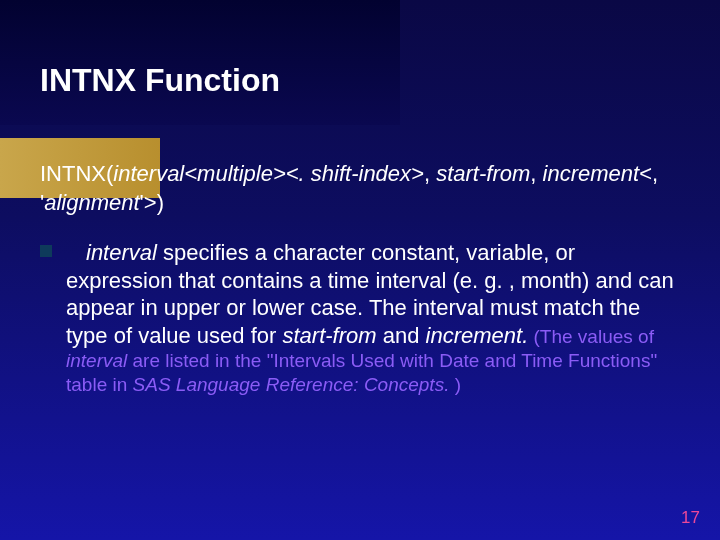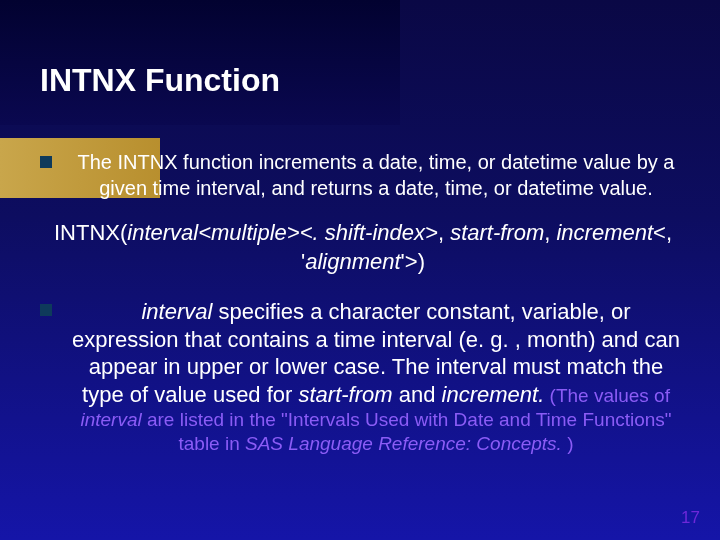--- a/index.html
+++ b/index.html
@@ -1,15 +1,15 @@
 <!DOCTYPE html>
 <html><head>
 <meta charset="utf-8">
 <style>
-  * { margin: 0; padding: 0; box-sizing: border-box; text-align: center; }
+  * { margin: 0; padding: 0; box-sizing: border-box; }
   body {
     width: 720px;
     height: 540px;
     background: linear-gradient(180deg, #0a0845 0%, #0d0d60 40%, #1515a8 100%);
     font-family: Arial, Verdana, sans-serif;
     position: relative;
     overflow: hidden;
   }
   .title-band {
     position: absolute;
@@ -82,39 +82,35 @@
   .trail {
     font-size: 19px;
     line-height: 1.25;
     color: #8b5cf6;
   }
   .trail .ital { font-style: italic; }
   .pagenum {
     position: absolute;
     bottom: 12px;
     right: 20px;
-    color: #6d28d9;
+    color: #ec4899;
     font-size: 17px;
     z-index: 5;
   }
 </style>
 </head>
 <body>
 
 <div class="title-band"></div>
 <div class="gold-stripe"></div>
 
 <div class="title">INTNX Function</div>
 
 <div class="content">
 
-  <div class="bullet-row">
-    <div class="bullet-sq"></div>
-    <div class="bullet-text">The INTNX function increments a date, time, or datetime value by a given time interval, and returns a date, time, or datetime value.</div>
-  </div>
 
   <div class="syntax">
     <span>INTNX(</span><span class="ital">interval&lt;multiple&gt;&lt;. shift-index&gt;</span><span>, </span><span class="ital">start-from</span><span>, </span><span class="ital">increment</span><span>&lt;, '</span><span class="ital">alignment</span><span>'&gt;)</span>
   </div>
 
   <div class="bullet-row">
     <div class="bullet-sq"></div>
     <div>
       <span class="para2"><span class="ital">interval</span><span> specifies a character constant, variable, or expression that contains a time interval (e. g. , month) and can appear in upper or lower case. The interval must match the type of value used for </span><span class="ital">start-from</span><span> and </span><span class="ital">increment.</span></span><span class="trail"><span> (The values of </span><span class="ital">interval</span><span> are listed in the "Intervals Used with Date and Time Functions" table in </span><span class="ital">SAS Language Reference: Concepts.</span><span> )</span></span>
     </div>

